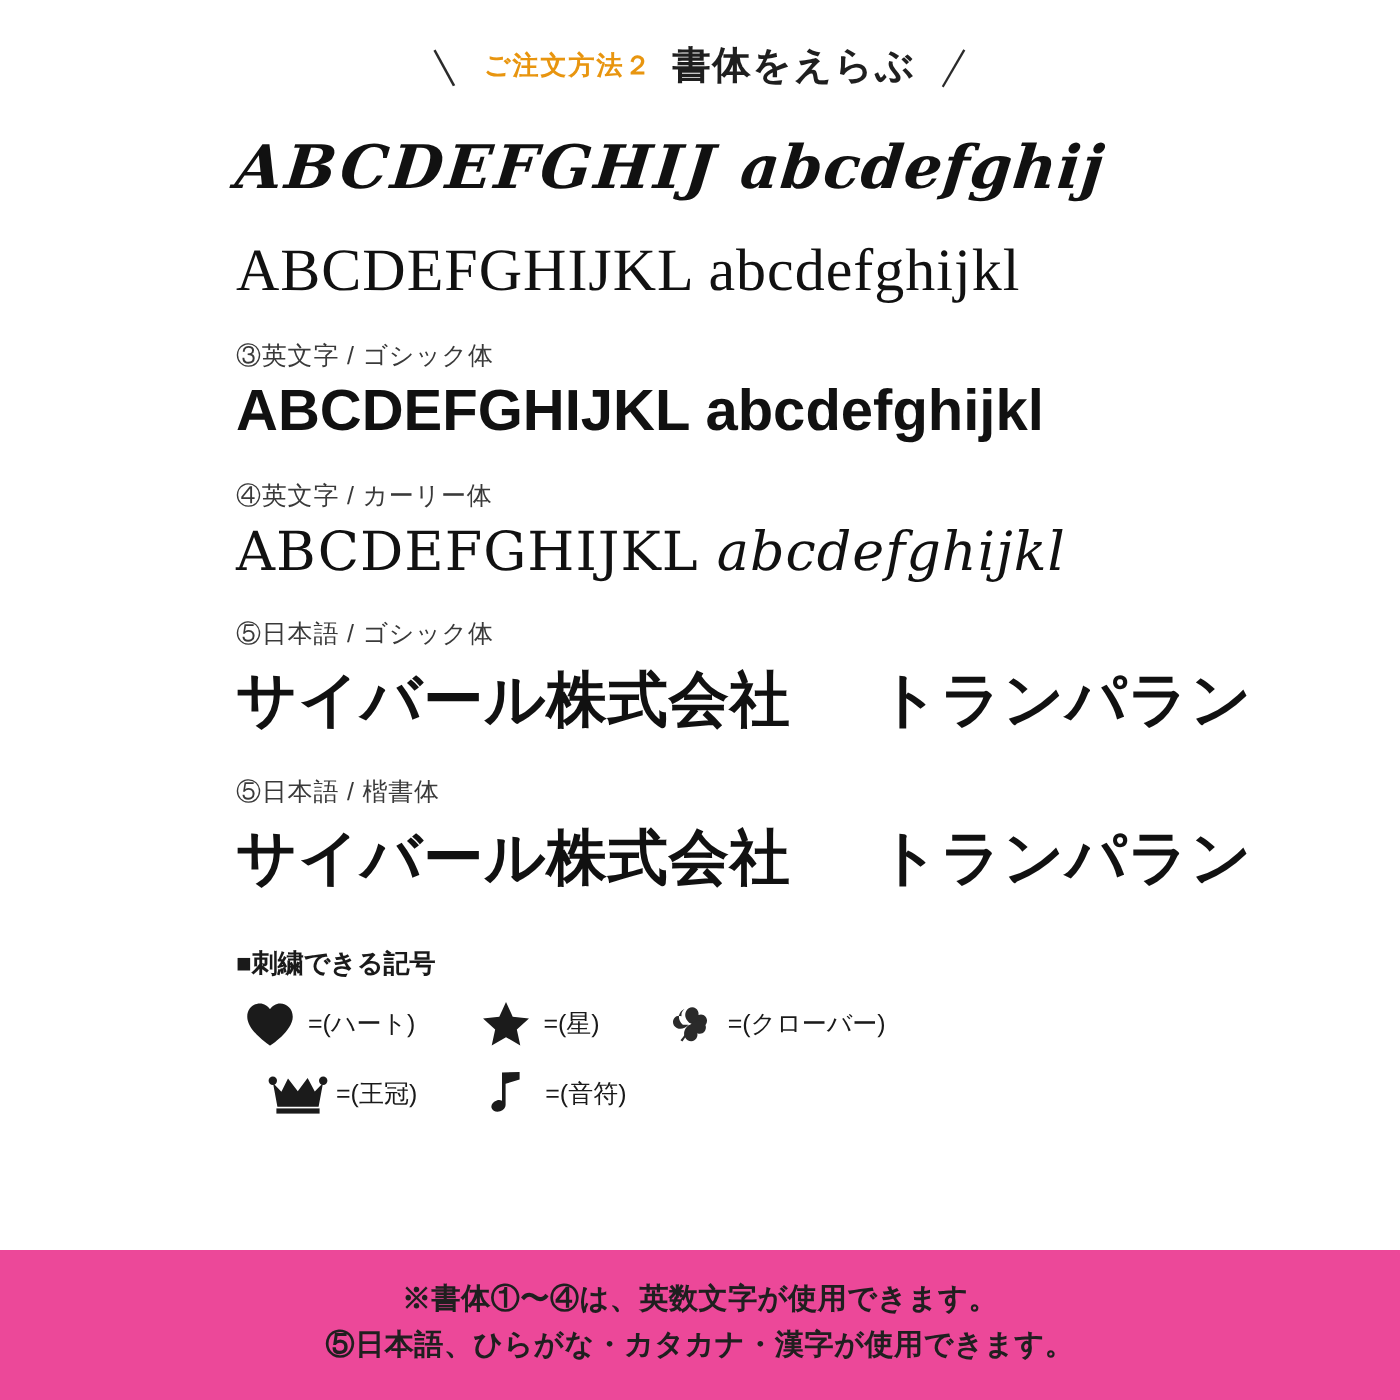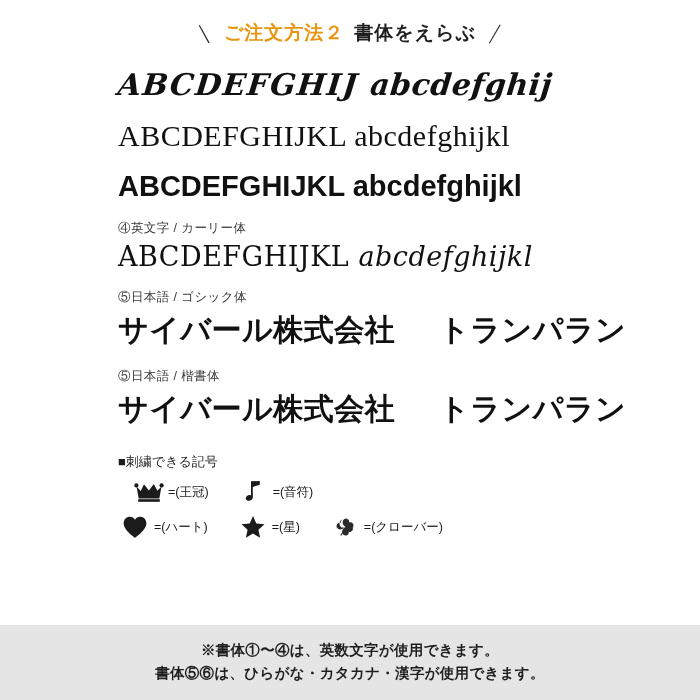--- a/index.html
+++ b/index.html
@@ -33,21 +33,21 @@
   .slash {
     font-size: 19px;
     color: #2b2b2b;
     font-weight: 400;
     display: inline-block;
   }
   .slash.left { transform: rotate(12deg); }
   .slash.right { transform: rotate(-12deg); }
   .header-orange {
     color: #e8950f;
-    font-size: 19px;
+    font-size: 13px;
     font-weight: bold;
     letter-spacing: 1px;
   }
   .header-dark {
     color: #1f1f1f;
     font-size: 19px;
     font-weight: bold;
     letter-spacing: 1px;
   }
 
@@ -116,21 +116,21 @@
     letter-spacing: 0.5px;
     margin-top: 4px;
   }
 
   
   .symbols {
     padding: 6px 0 0 118px;
   }
   .symbols-title {
     font-size: 13px;
-    font-weight: normal;
+    font-weight: bold;
     color: #1a1a1a;
     margin-bottom: 6px;
   }
   .symbol-row {
     display: flex;
     align-items: center;
     gap: 6px;
     margin-bottom: 5px;
   }
   .symbol-item {
@@ -155,21 +155,21 @@
   .symbol-row.second {
     padding-left: 14px;
   }
 
   
   .footer-note {
     position: absolute;
     left: 0;
     right: 0;
     bottom: 0;
-    background: #e5e5e5;
+    background: #ec4899;
     padding: 14px 0 16px 0;
     text-align: center;
     margin-top: 12px;
   }
   .footer-line {
     font-size: 14.5px;
     font-weight: bold;
     color: #1f1f1f;
     letter-spacing: 0.3px;
     line-height: 1.55;
@@ -197,20 +197,21 @@
     </div>
 
     <div class="sample-block">
       <div class="sample-text s2">
         <span>ABCDEFGHIJKL</span>
         <span class="lower">abcdefghijkl</span>
       </div>
     </div>
 
     <div class="sample-block">
+      <div class="sample-label">③英文字 / ゴシック体</div>
       <div class="sample-text s3">
         <span>ABCDEFGHIJKL</span>
         <span class="lower">abcdefghijkl</span>
       </div>
     </div>
 
     <div class="sample-block">
       <div class="sample-label">④英文字 / カーリー体</div>
       <div class="sample-text s4">
         <span>ABCDEFGHIJKL</span>
@@ -234,20 +235,51 @@
         &nbsp;&nbsp;
         <span class="lower">トランパラン</span>
       </div>
     </div>
 
   </div>
 
   <div class="symbols">
     <div class="symbols-title">■刺繍できる記号</div>
 
+    <div class="symbol-row">
+      <div class="symbol-item">
+        <span class="glyph">
+          <svg width="26" height="24" viewBox="0 0 24 22" aria-hidden="true">
+            <path d="M12 21C12 21 1.5 14.2 1.5 7.6 1.5 4 4.2 1.5 7.3 1.5c2 0 3.7 1.1 4.7 2.7C13 2.6 14.7 1.5 16.7 1.5 19.8 1.5 22.5 4 22.5 7.6 22.5 14.2 12 21 12 21z" fill="#1b1b1b"></path>
+          </svg>
+        </span>
+        <span class="caption">=(ハート)</span>
+      </div>
+
+      <div class="symbol-item">
+        <span class="glyph">
+          <svg width="28" height="26" viewBox="0 0 24 24" aria-hidden="true">
+            <path d="M12 1.8l3.1 6.9 7.5.8-5.6 5 1.6 7.4L12 18.1 5.4 21.9 7 14.5 1.4 9.5l7.5-.8z" fill="#1b1b1b"></path>
+          </svg>
+        </span>
+        <span class="caption">=(星)</span>
+      </div>
+
+      <div class="symbol-item">
+        <span class="glyph">
+          <svg width="28" height="26" viewBox="0 0 24 24" aria-hidden="true">
+            <path d="M11.6 11.4C9.9 9.8 9.3 7.9 10.2 6.1c.9-1.8 3-2.4 4.5-1.3 1 .7 1.4 1.9 1.2 3.1 1.2-.5 2.5-.2 3.3.8 1.2 1.5.7 3.7-1.1 4.6-1.8.9-3.8.3-5.4-1.4zM11.3 12.4c-1.6 1.7-3.6 2.3-5.4 1.4-1.8-.9-2.3-3.1-1.1-4.6.8-1 2.1-1.3 3.3-.8-.2-1.2.2-2.4 1.2-3.1C9.8 4.8 8 5.6 7.3 7c-.9 1.8-.3 3.8 1.4 5.4z" fill="#2a2a2a"></path>
+            <path d="M12.2 12.2c1.7-1.6 3.6-2.2 5.4-1.3 1.8.9 2.3 3.1 1.1 4.6-.8 1-2.1 1.3-3.3.8.2 1.2-.2 2.4-1.2 3.1-1.5 1.1-3.6.5-4.5-1.3-.9-1.8-.3-3.7 1.4-5.4z" fill="#2a2a2a"></path>
+            <path d="M11.4 13.2c-.9 2.4-2.2 4.6-3.8 6.3l.9.6c1.5-1.9 2.6-4.2 3.3-6.5z" fill="#2a2a2a"></path>
+          </svg>
+        </span>
+        <span class="caption">=(クローバー)</span>
+      </div>
+    </div>
+
     <div class="symbol-row second">
       <div class="symbol-item">
         <span class="glyph">
           <svg width="30" height="24" viewBox="0 0 30 24" aria-hidden="true">
             <path d="M2.5 6.5l4.2 4.4L10 4.2l4.9 6.4L19.8 4l3.6 6.8 4.1-4.3-2.2 11.9H4.7z" fill="#1b1b1b"></path>
             <rect x="4.2" y="19.2" width="21.6" height="2.6" fill="#1b1b1b"></rect>
             <circle cx="2.4" cy="5.4" r="2.1" fill="#1b1b1b"></circle>
             <circle cx="27.6" cy="5.4" r="2.1" fill="#1b1b1b"></circle>
           </svg>
         </span>
@@ -256,51 +288,20 @@
 
       <div class="symbol-item">
         <span class="glyph">
           <svg width="24" height="26" viewBox="0 0 24 26" aria-hidden="true">
             <path d="M9 2.2v14.2c-.7-.4-1.6-.5-2.6-.2-1.9.6-3.1 2.3-2.6 3.8.5 1.5 2.4 2.2 4.3 1.6 1.6-.5 2.7-1.8 2.7-3.1V7.9l7-2.2V2z" fill="#1b1b1b"></path>
           </svg>
         </span>
         <span class="caption">=(音符)</span>
       </div>
     </div>
-
-    <div class="symbol-row">
-      <div class="symbol-item">
-        <span class="glyph">
-          <svg width="26" height="24" viewBox="0 0 24 22" aria-hidden="true">
-            <path d="M12 21C12 21 1.5 14.2 1.5 7.6 1.5 4 4.2 1.5 7.3 1.5c2 0 3.7 1.1 4.7 2.7C13 2.6 14.7 1.5 16.7 1.5 19.8 1.5 22.5 4 22.5 7.6 22.5 14.2 12 21 12 21z" fill="#1b1b1b"></path>
-          </svg>
-        </span>
-        <span class="caption">=(ハート)</span>
-      </div>
-
-      <div class="symbol-item">
-        <span class="glyph">
-          <svg width="28" height="26" viewBox="0 0 24 24" aria-hidden="true">
-            <path d="M12 1.8l3.1 6.9 7.5.8-5.6 5 1.6 7.4L12 18.1 5.4 21.9 7 14.5 1.4 9.5l7.5-.8z" fill="#1b1b1b"></path>
-          </svg>
-        </span>
-        <span class="caption">=(星)</span>
-      </div>
-
-      <div class="symbol-item">
-        <span class="glyph">
-          <svg width="28" height="26" viewBox="0 0 24 24" aria-hidden="true">
-            <path d="M11.6 11.4C9.9 9.8 9.3 7.9 10.2 6.1c.9-1.8 3-2.4 4.5-1.3 1 .7 1.4 1.9 1.2 3.1 1.2-.5 2.5-.2 3.3.8 1.2 1.5.7 3.7-1.1 4.6-1.8.9-3.8.3-5.4-1.4zM11.3 12.4c-1.6 1.7-3.6 2.3-5.4 1.4-1.8-.9-2.3-3.1-1.1-4.6.8-1 2.1-1.3 3.3-.8-.2-1.2.2-2.4 1.2-3.1C9.8 4.8 8 5.6 7.3 7c-.9 1.8-.3 3.8 1.4 5.4z" fill="#2a2a2a"></path>
-            <path d="M12.2 12.2c1.7-1.6 3.6-2.2 5.4-1.3 1.8.9 2.3 3.1 1.1 4.6-.8 1-2.1 1.3-3.3.8.2 1.2-.2 2.4-1.2 3.1-1.5 1.1-3.6.5-4.5-1.3-.9-1.8-.3-3.7 1.4-5.4z" fill="#2a2a2a"></path>
-            <path d="M11.4 13.2c-.9 2.4-2.2 4.6-3.8 6.3l.9.6c1.5-1.9 2.6-4.2 3.3-6.5z" fill="#2a2a2a"></path>
-          </svg>
-        </span>
-        <span class="caption">=(クローバー)</span>
-      </div>
-    </div>
   </div>
 
   <div class="footer-note">
     <div class="footer-line">※書体①〜④は、英数文字が使用できます。</div>
-    <div class="footer-line">書体⑤⑥は、ひらがな・カタカナ・漢字が使用できます。</div>
+    <div class="footer-line">⑤日本語、ひらがな・カタカナ・漢字が使用できます。</div>
   </div>
 
 </div>
 
 </body></html>

